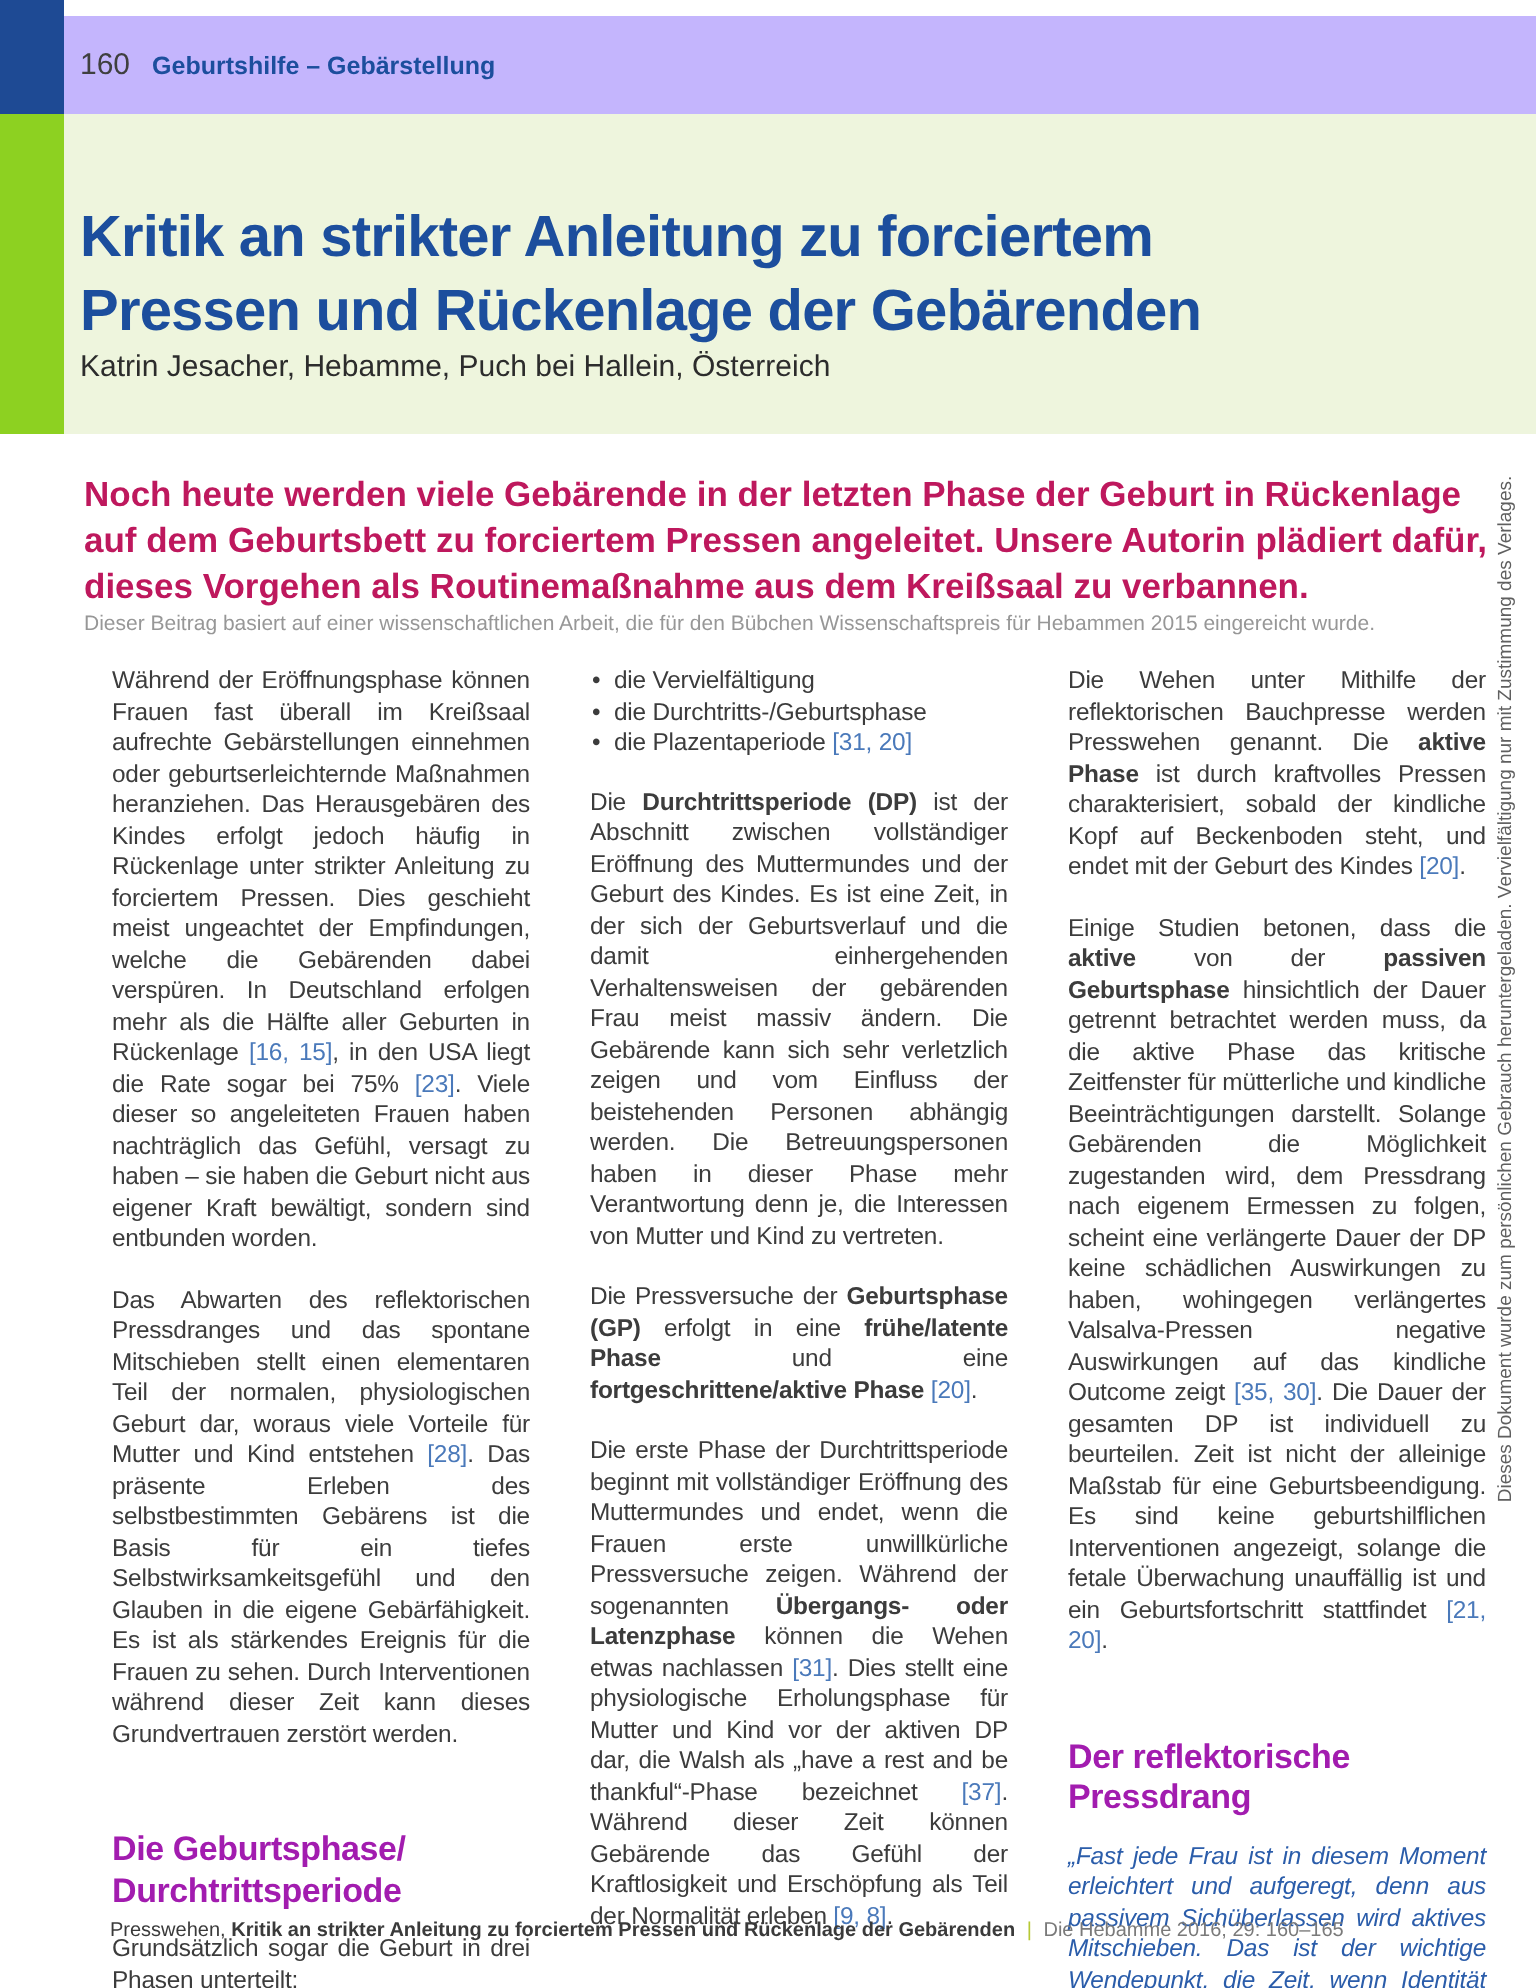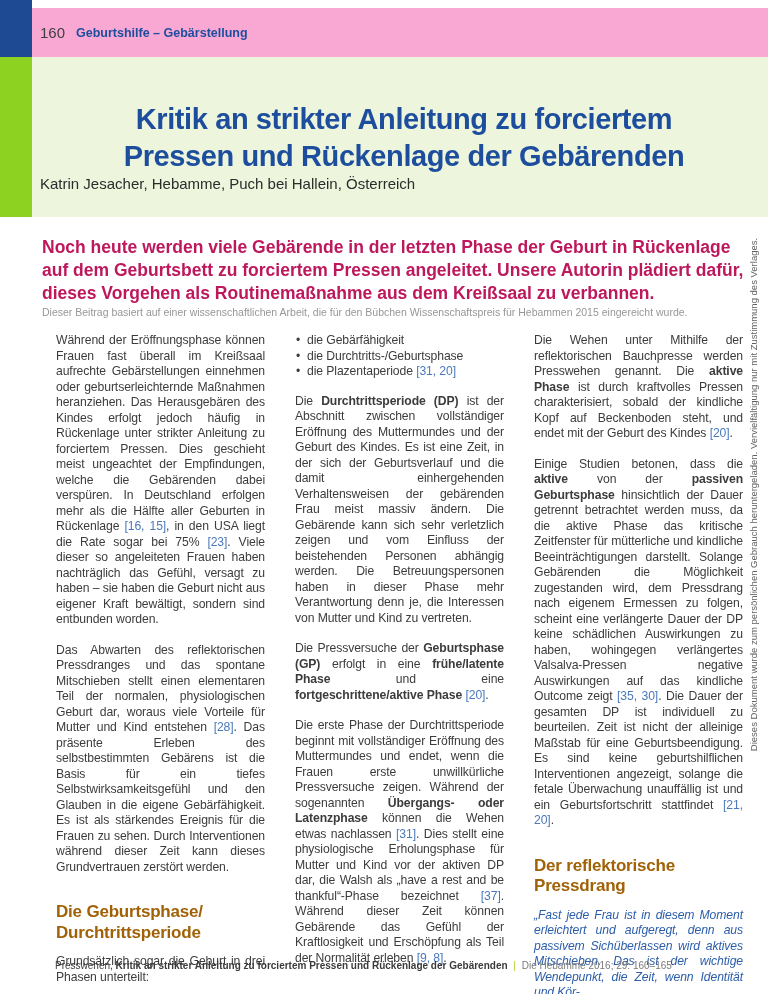--- a/index.html
+++ b/index.html
@@ -11,33 +11,33 @@
     color: #3c3c3c;
     overflow: hidden;
   }
   
   .bar-blue  { position: absolute; left: 0; top: 0;   width: 32px; height: 57px;  background: #1e4a94; }
   .bar-green { position: absolute; left: 0; top: 57px; width: 32px; height: 160px; background: #8dd121; }
 
   
   .band-header {
     position: absolute; left: 32px; right: 0; top: 8px; height: 49px;
-    background: #f9a8d4; display: flex; align-items: center; padding-left: 8px;
+    background: #c4b5fd; display: flex; align-items: center; padding-left: 8px;
   }
   .page-num  { font-size: 15px; color: #3f3f3f; margin-right: 11px; }
   .section-title { font-size: 12.5px; font-weight: bold; color: #1c4e9d; }
 
   
   .band-title {
     position: absolute; left: 32px; right: 0; top: 57px; height: 160px;
     background: #eef5dd; padding: 44px 0 0 8px;
   }
   h1 {
     font-size: 29px; line-height: 37px; font-weight: bold;
-    color: #1c4e9d; letter-spacing: -0.4px; white-space: pre-line; text-align: center;
+    color: #1c4e9d; letter-spacing: -0.4px; white-space: pre-line;
   }
   .author { margin-top: 0; font-size: 15px; color: #2c2c2c; }
 
   
   .teaser {
     position: absolute; left: 42px; top: 236px; width: 702px;
     font-size: 17.5px; line-height: 23px; font-weight: bold; color: #be185d;
   }
   .note {
     position: absolute; left: 42px; top: 306px; width: 702px;
@@ -55,22 +55,22 @@
     hyphens: auto; -webkit-hyphens: auto; margin-bottom: 15px;
     letter-spacing: -0.1px;
   }
   .col ul { list-style: none; margin-bottom: 14px; }
   .col li {
     position: relative; padding-left: 12px;
     font-size: 12.2px; line-height: 15.5px; letter-spacing: -0.1px;
   }
   .col li::before { content: "\2022"; position: absolute; left: 1px; color: #3c3c3c; }
   h2 {
-    font-size: 17px; line-height: 20.5px; font-weight: bold; color: #a16207;
-    margin: 27px 0 11px 0; white-space: pre-line; letter-spacing: -0.2px;
+    font-size: 17px; line-height: 20.5px; font-weight: bold; color: #a21caf;
+    margin: 40px 0 11px 0; white-space: pre-line; letter-spacing: -0.2px;
   }
   .b { font-weight: bold; }
   .i { font-style: italic; }
   .cite { color: #4a79ba; }
   .quote span { color: #2b5daa; }
   .quote .i { font-style: italic; }
 
   
   .sidenote {
     position: absolute; left: 464px; top: 488px; width: 580px; height: 13px;
@@ -110,21 +110,21 @@
   <section class="col">
     <p><span>Während der Eröffnungsphase können Frauen fast überall im Kreißsaal aufrechte Gebärstellungen einnehmen oder geburtserleichternde Maßnahmen heranziehen. Das Herausgebären des Kindes erfolgt jedoch häufig in Rückenlage unter strikter Anleitung zu forciertem Pressen. Dies geschieht meist ungeachtet der Empfindungen, welche die Gebärenden dabei verspüren. In Deutschland erfolgen mehr als die Hälfte aller Geburten in Rückenlage </span><span class="cite">[16, 15]</span><span>, in den USA liegt die Rate sogar bei 75% </span><span class="cite">[23]</span><span>. Viele dieser so angeleiteten Frauen haben nachträglich das Gefühl, versagt zu haben – sie haben die Geburt nicht aus eigener Kraft bewältigt, sondern sind entbunden worden.</span></p>
     <p><span>Das Abwarten des reflektorischen Pressdranges und das spontane Mitschieben stellt einen elementaren Teil der normalen, physiologischen Geburt dar, woraus viele Vorteile für Mutter und Kind entstehen </span><span class="cite">[28]</span><span>. Das präsente Erleben des selbstbestimmten Gebärens ist die Basis für ein tiefes Selbstwirksamkeitsgefühl und den Glauben in die eigene Gebärfähigkeit. Es ist als stärkendes Ereignis für die Frauen zu sehen. Durch Interventionen während dieser Zeit kann dieses Grundvertrauen zerstört werden.</span></p>
     <h2>Die Geburtsphase/
 Durchtrittsperiode</h2>
     <p><span>Grundsätzlich sogar die Geburt in drei Phasen unterteilt:</span></p>
   </section>
 
   <section class="col">
     <ul>
-      <li><span>die Gebärfähigkeit</span></li>
+      <li><span>die Vervielfältigung</span></li>
       <li><span>die Durchtritts-/Geburtsphase</span></li>
       <li><span>die Plazentaperiode </span><span class="cite">[31, 20]</span></li>
     </ul>
     <p><span>Die </span><span class="b">Durchtrittsperiode (DP)</span><span> ist der Abschnitt zwischen vollständiger Eröffnung des Muttermundes und der Geburt des Kindes. Es ist eine Zeit, in der sich der Geburtsverlauf und die damit einhergehenden Verhaltensweisen der gebärenden Frau meist massiv ändern. Die Gebärende kann sich sehr verletzlich zeigen und vom Einfluss der beistehenden Personen abhängig werden. Die Betreuungspersonen haben in dieser Phase mehr Verantwortung denn je, die Interessen von Mutter und Kind zu vertreten.</span></p>
     <p><span>Die Pressversuche der </span><span class="b">Geburtsphase (GP)</span><span> erfolgt in eine </span><span class="b">frühe/latente Phase</span><span> und eine </span><span class="b">fortgeschrittene/aktive Phase</span><span> </span><span class="cite">[20]</span><span>.</span></p>
     <p><span>Die erste Phase der Durchtrittsperiode beginnt mit vollständiger Eröffnung des Muttermundes und endet, wenn die Frauen erste unwillkürliche Pressversuche zeigen. Während der sogenannten </span><span class="b">Übergangs- oder Latenzphase</span><span> können die Wehen etwas nachlassen </span><span class="cite">[31]</span><span>. Dies stellt eine physiologische Erholungsphase für Mutter und Kind vor der aktiven DP dar, die Walsh als „have a rest and be thankful“-Phase bezeichnet </span><span class="cite">[37]</span><span>. Während dieser Zeit können Gebärende das Gefühl der Kraftlosigkeit und Erschöpfung als Teil der Normalität erleben </span><span class="cite">[9, 8]</span><span>.</span></p>
   </section>
 
   <section class="col">
     <p><span>Die Wehen unter Mithilfe der reflektorischen Bauchpresse werden Presswehen genannt. Die </span><span class="b">aktive Phase</span><span> ist durch kraftvolles Pressen charakterisiert, sobald der kindliche Kopf auf Beckenboden steht, und endet mit der Geburt des Kindes </span><span class="cite">[20]</span><span>.</span></p>

